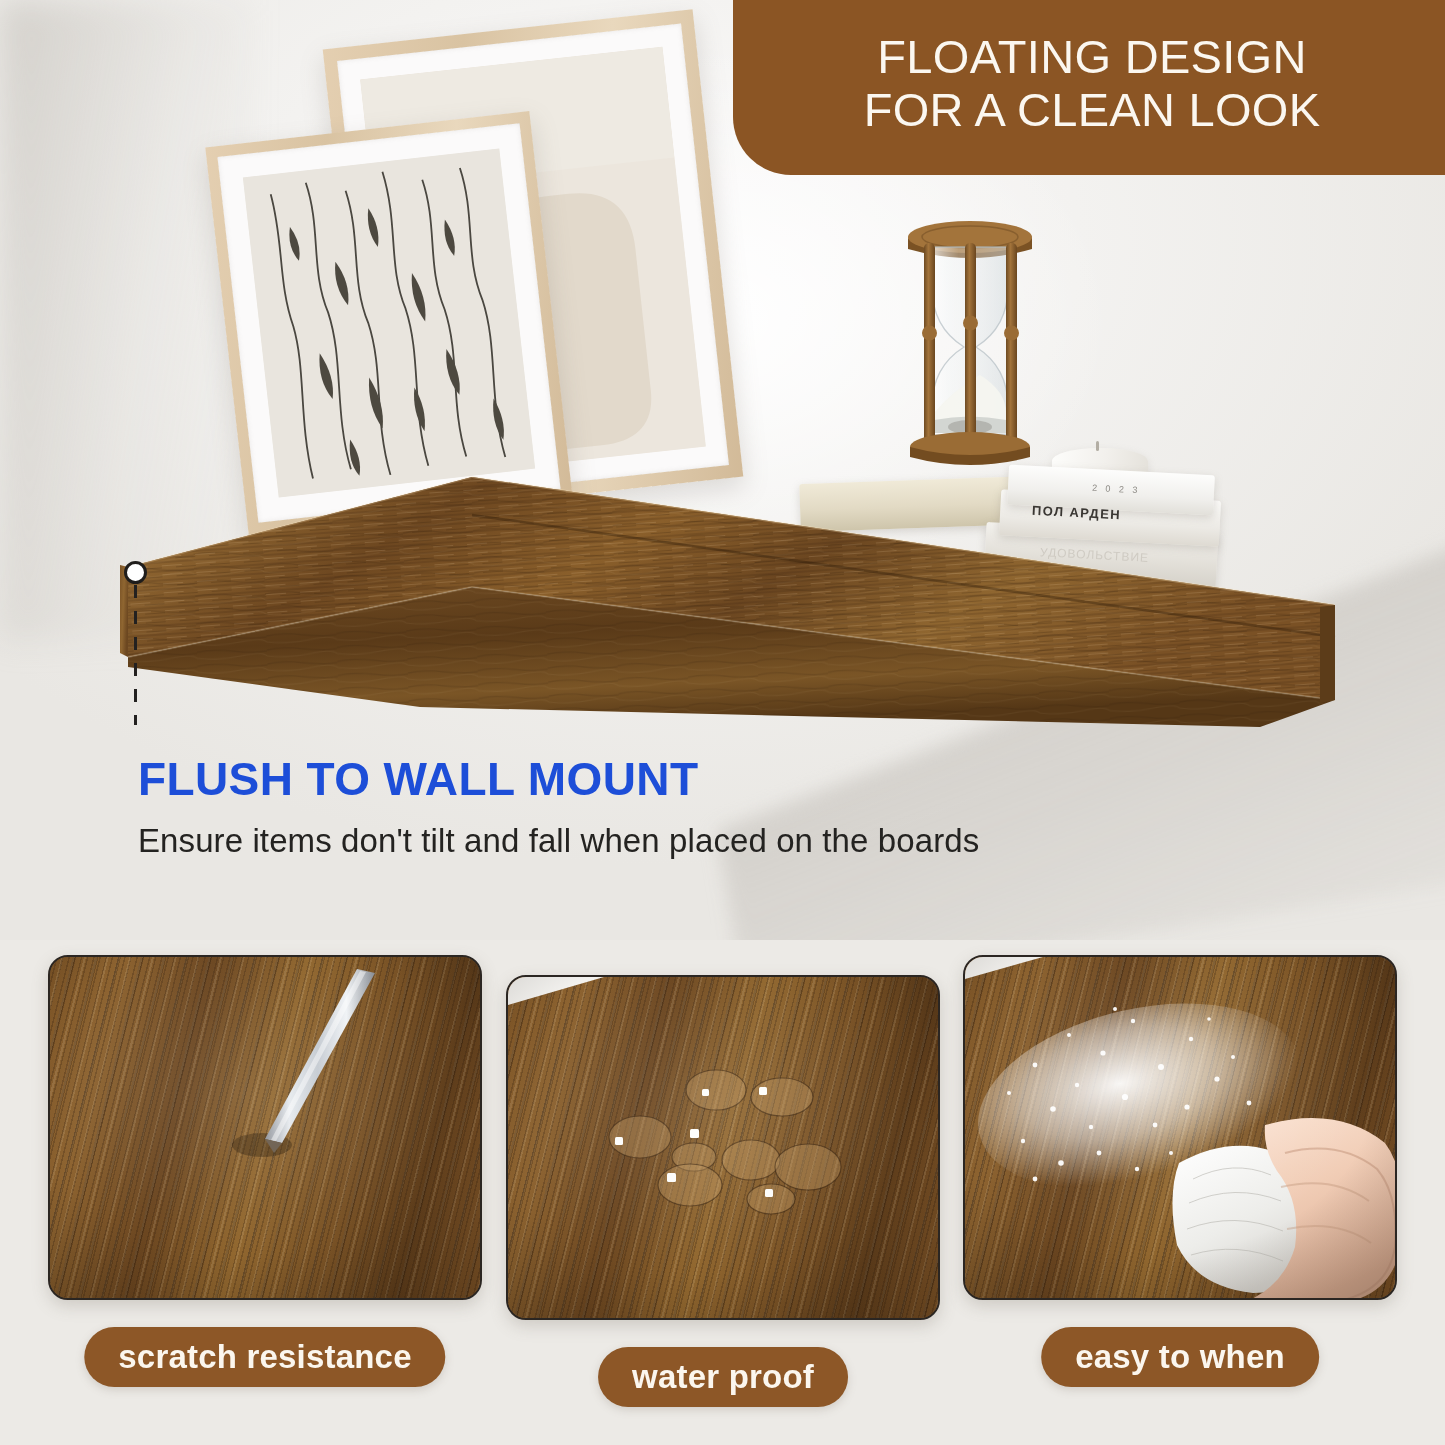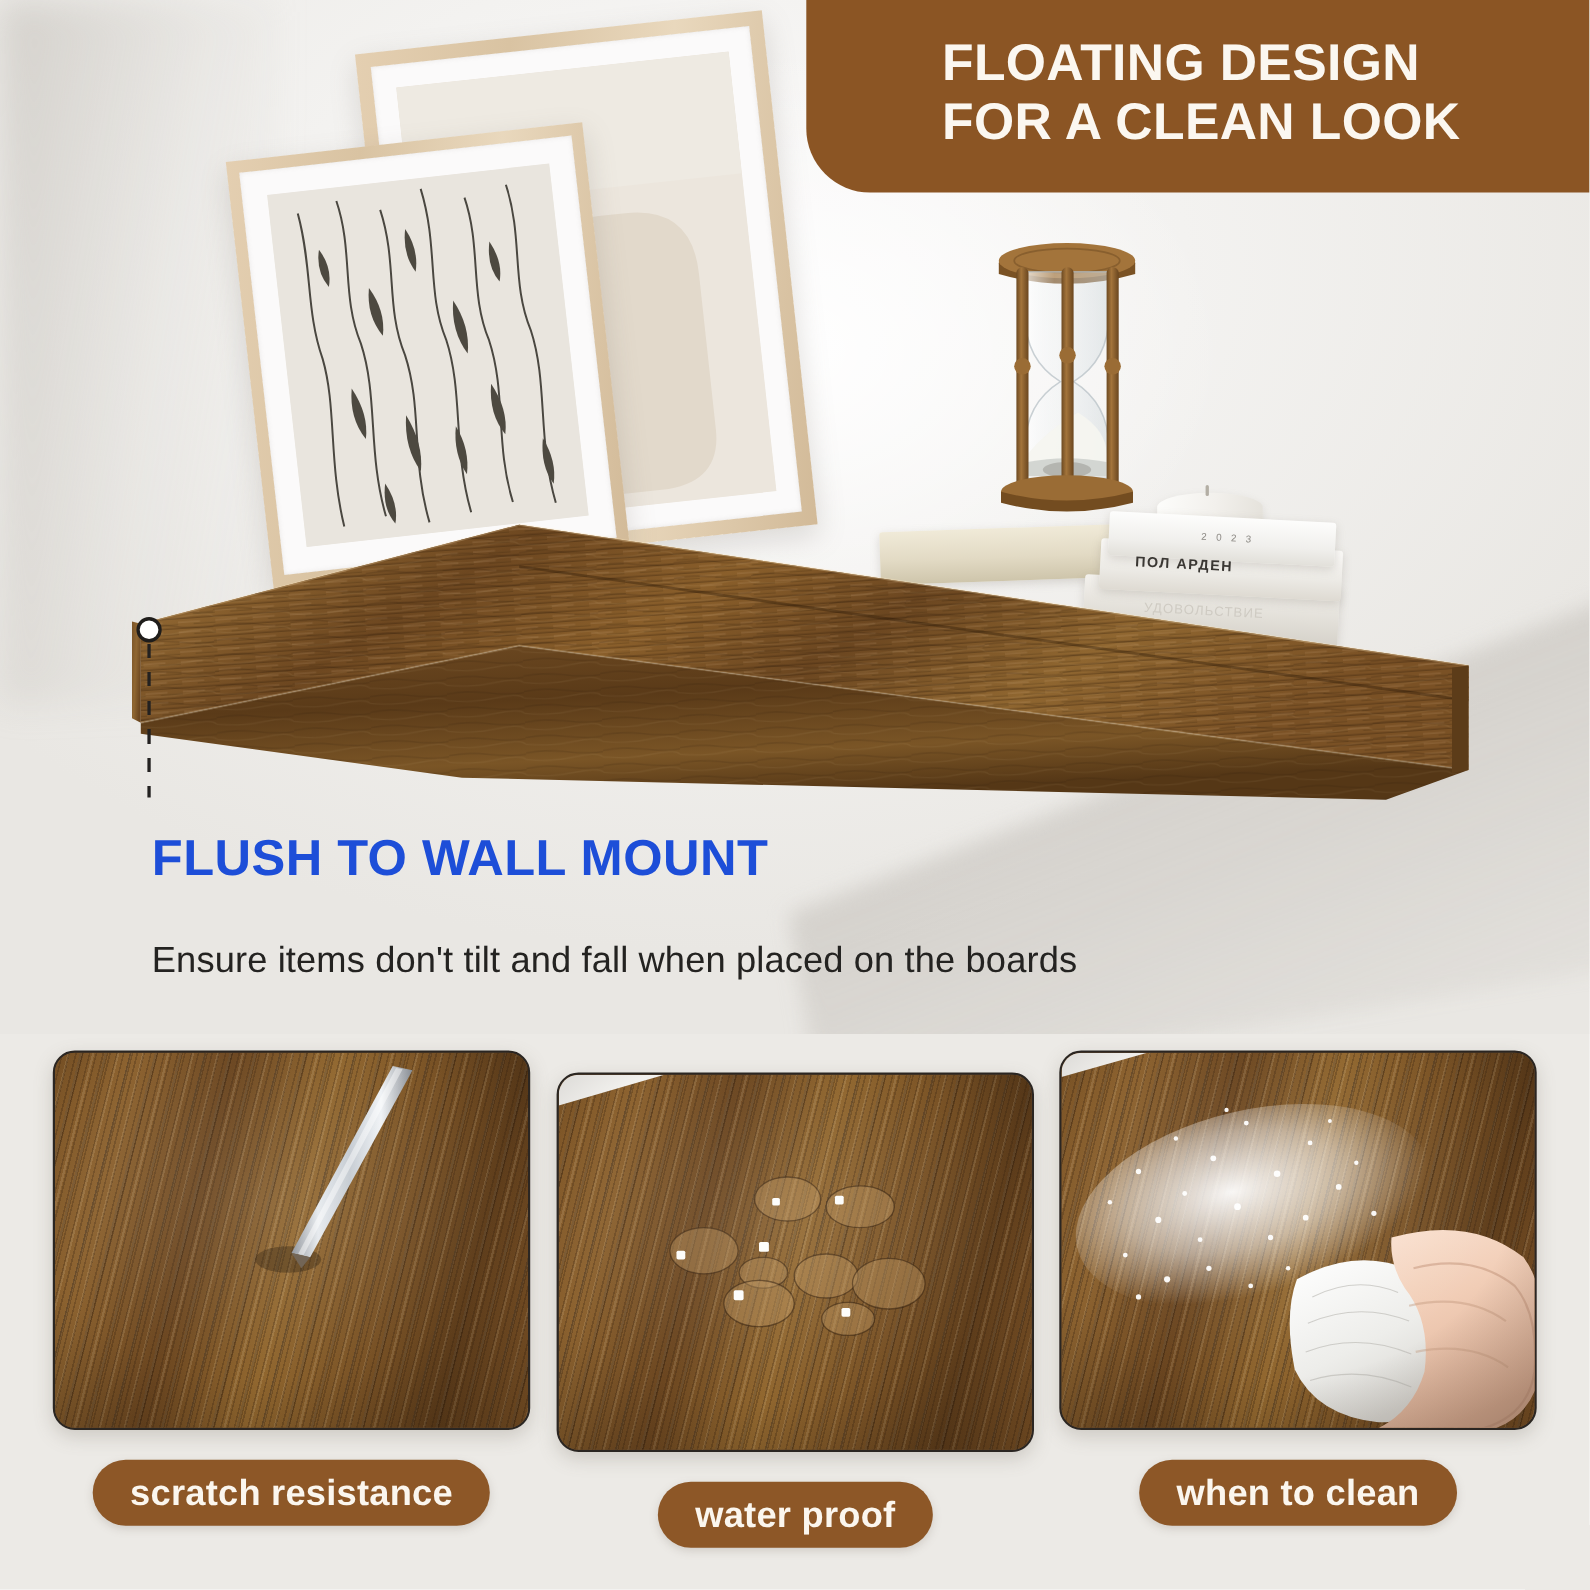--- a/index.html
+++ b/index.html
@@ -41,21 +41,21 @@
   .banner {
     position:absolute; left:733px; top:-6px; width:712px; height:181px;
     background:#8b5524;
     border-bottom-left-radius:58px;
     display:flex; align-items:center; justify-content:center;
     padding:6px 34px 8px 40px;
     z-index:40;
   }
   .banner-text {
     color:#fbf7f0; font-size:47px; line-height:1.12;
-    font-weight:bold; letter-spacing:.3px; text-align:left;
+    font-weight:normal; letter-spacing:.3px; text-align:center;
     white-space:pre-line;
   }
 
   
   .frame {
     position:absolute;
     background:linear-gradient(102deg,#e4cfb1 0%,#d9c3a2 30%,#e9d8bd 62%,#d2ba98 100%);
     box-shadow:0 10px 26px rgba(120,110,98,.22);
     overflow:hidden;
   }
@@ -153,21 +153,21 @@
     z-index:34;
   }
 
   
   .headline {
     position:absolute; left:138px; top:752px; z-index:36;
     color:#1d4ed8; font-size:46px; font-weight:bold; letter-spacing:.4px;
     white-space:nowrap;
   }
   .subline {
-    position:absolute; left:138px; top:854px; z-index:36;
+    position:absolute; left:138px; top:822px; z-index:36;
     color:#242321; font-size:33px; letter-spacing:.1px;
     white-space:nowrap;
   }
 
   
   .panels { position:absolute; left:0; top:955px; width:1445px; height:490px; }
   .panel-wrap { position:absolute; top:0; width:434px; }
   .panel-wrap.p0 { left:48px; }
   .panel-wrap.p1 { left:506px;margin-top:20px; }
   .panel-wrap.p2 { left:963px; }
@@ -498,17 +498,17 @@
 
           <path d="M300 168 Q372 148 420 186 Q440 212 438 268 Q436 332 386 344 L434 344 L434 345 L280 345
                    Q318 330 330 290 Q336 244 312 214 Q298 192 300 168 Z" fill="url(#skin)"></path>
           <path d="M320 196 Q374 182 412 212 Q434 238 430 290 Q424 330 382 342" fill="none" stroke="rgba(196,152,126,.55)" stroke-width="2"></path>
           <path d="M316 230 Q368 218 404 244" fill="none" stroke="rgba(196,152,126,.45)" stroke-width="2"></path>
           <path d="M322 272 Q372 262 406 286" fill="none" stroke="rgba(196,152,126,.4)" stroke-width="2"></path>
           <path d="M0 0 L78 0 L0 22 Z" fill="#f2f1ee"></path>
         </svg>
         <div class="wood-vig"></div>
       </div>
-      <div class="pill">when to clean</div>
+      <div class="pill">easy to when</div>
     </div>
 
   </div>
 </div>
 
 </body></html>

